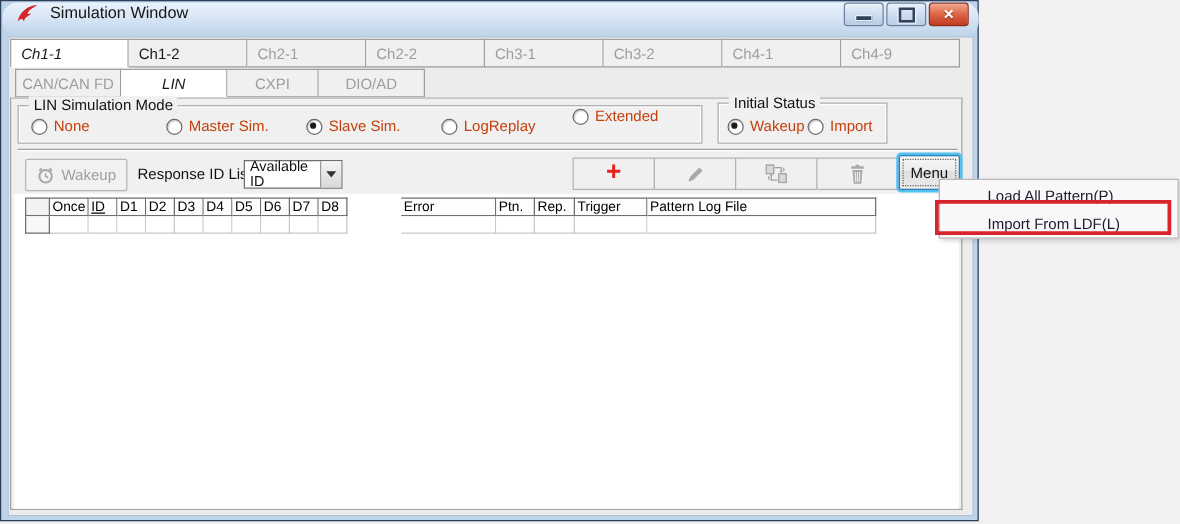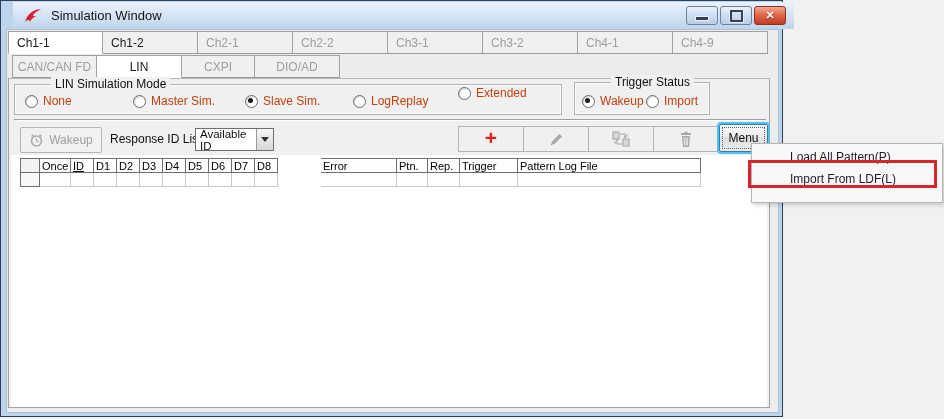--- a/index.html
+++ b/index.html
@@ -6,23 +6,23 @@
   body{
     width:944px;height:419px;position:relative;overflow:hidden;
     background:#f1f1f1;
     font-family:"Liberation Sans",sans-serif;
     -webkit-font-smoothing:antialiased;
   }
   .abs{position:absolute;box-sizing:border-box;}
 
   
   .window{left:0;top:0;width:783px;height:417px;border:1px solid #2f3f5a;background:#bdd5ec;}
-  .titlebar{left:12px;top:1px;width:781px;height:27px;
+  .titlebar{left:1px;top:1px;width:781px;height:27px;
     background:linear-gradient(#e9f2fc, #d3e2f3 55%, #bed3ea);
-    display:flex;align-items:center;padding:0 6px;}
+    display:flex;align-items:flex-start;padding:0 6px;border-radius:12px;}
   .title-logo{width:20px;height:18px;margin-left:4px;}
   .title-text{font-size:13px;color:#141414;margin-left:8px;}
   .caption-btns{margin-left:auto;display:flex;gap:2px;margin-right:2px;}
   .cap-btn{width:30px;height:17px;border:1px solid #70809a;border-radius:3px;
     background:linear-gradient(#eaf2fc,#cfdff2 45%,#b9cde6);
     display:flex;align-items:center;justify-content:center;font-size:10px;color:#33415a;cursor:default;}
   .cap-btn.close{background:linear-gradient(#f3a893,#e06a4b 45%,#c23b22);border-color:#8c3020;color:#fff;font-weight:bold;}
   .min-glyph{width:12px;height:3px;background:#33415a;border:1px solid #e9f1fa;margin-top:6px;}
   .max-glyph{width:9px;height:8px;border:2px solid #33415a;box-shadow:0 0 0 1px #e9f1fa;}
   .x-glyph{font-size:11px;font-weight:bold;text-shadow:0 1px 1px #7c2413;}
@@ -30,30 +30,30 @@
   .client{left:5px;top:28px;width:773px;height:384px;background:#ececec;border:1px solid #aebfd2;}
 
   
   .tabrow{display:flex;}
   .tabrow1{left:8px;top:31px;height:23px;}
   .tabrow2{left:12px;top:55px;height:23px;}
   .tab{box-sizing:border-box;background:#f0f0f0;border:1px solid #a0a0a0;border-left:none;
     font-size:12px;display:flex;align-items:center;padding-left:8px;color:#1a1a1a;border-bottom-color:#9a9a9a;}
   .tab:first-child{border-left:1px solid #a0a0a0;}
   .tab.t95{width:95px;}
-  .tab.active{background:#ffffff;border-bottom:1px solid #ffffff;}
+  .tab.active{background:#ffffff;border-bottom:1px solid #ffffff;font-style:italic;}
   .tab.disabled{color:#9d9d9d;}
   .tabrow2 .tab{justify-content:center;padding-left:0;}
 
   
   .pane{left:8px;top:78px;width:762px;height:330px;background:#f0f0f0;border:1px solid #a3a3a3;border-top:1px solid #b5b5b5;}
 
   
   .groupbox{border:1px solid #b0b0b0;box-shadow:inset 0 0 0 1px #fdfdfd;background:#f0f0f0;}
-  .gb-label{position:absolute;top:-8px;left:8px;background:#f0f0f0;padding:0 4px;font-size:12px;color:#111;margin-left:28px;}
+  .gb-label{position:absolute;top:-8px;left:8px;background:#f0f0f0;padding:0 4px;font-size:12px;color:#111;}
   .gb1{left:14px;top:84px;width:548px;height:31px;}
   .gb2{left:574px;top:82px;width:136px;height:33px;}
 
   .radio-item{position:absolute;display:flex;align-items:center;gap:5px;font-size:12px;color:#c2410c;}
   .radio{width:11px;height:11px;border:1px solid #6b6b6b;border-radius:50%;background:#fff;position:relative;flex:0 0 auto;
     box-shadow:inset 1px 1px 1px rgba(0,0,0,.18);}
   .radio.checked::after{content:"";position:absolute;left:2px;top:2px;width:5px;height:5px;border-radius:50%;background:#1c1c1c;}
 
   
   .etched{left:14px;top:119px;width:752px;height:2px;border-top:1px solid #a0a0a0;border-bottom:1px solid #fdfdfd;}
@@ -81,21 +81,21 @@
   .grid-head .cell{border:1px solid #6f6f6f;border-left:none;height:15px;background:#fdfdfd;
     font-size:11px;color:#000;display:flex;align-items:center;padding-left:2px;box-sizing:border-box;}
   .grid-head .cell:first-child{border-left:1px solid #6f6f6f;background:#f2f2f2;}
   .grid-body .cell{border:1px solid #c9c9c9;border-top:none;border-left:none;height:14px;background:#fff;box-sizing:border-box;}
   .grid-body .cell:first-child{border-left:1px solid #6f6f6f;border-right:1px solid #6f6f6f;border-bottom:1px solid #6f6f6f;background:#f8f8f8;}
   .c0{width:20px;}.c1{width:31px;}.c2{width:23px;text-decoration:underline;}
   .cd{width:23px;}
   .c11{width:76px;margin-left:43px;}.c12{width:31px;}.c13{width:32px;}.c14{width:58px;}.c15{width:183px;}
 
   
-  .ctx-menu{left:751px;top:143px;width:192px;height:60px;background:#f9f7f7;border:1px solid #b6b6b6;
+  .ctx-menu{left:751px;top:143px;width:192px;height:48px;background:#f9f7f7;border:1px solid #b6b6b6;
     box-shadow:2px 2px 4px rgba(0,0,0,.18);z-index:50;padding-top:2px;}
   .ctx-item{height:22px;display:flex;align-items:center;padding-left:38px;font-size:12px;color:#1c1c30;}
   .annotation{left:748px;top:160px;width:189px;height:28px;border:3px solid #d6252c;z-index:60;pointer-events:none;}
 </style>
 </head>
 <body>
 
 <div class="abs window">
 
   <div class="abs titlebar">
@@ -181,21 +181,21 @@
 <div class="abs radio-item" style="left:353px;top:94px">
   <span class="radio"></span>
     <span>LogReplay</span>
 </div>
 <div class="abs radio-item" style="left:458px;top:86px">
   <span class="radio"></span>
     <span>Extended</span>
 </div>
 
 <div class="abs groupbox gb2">
-  <span class="gb-label">Trigger Status</span>
+  <span class="gb-label">Initial Status</span>
 </div>
 <div class="abs radio-item" style="left:582px;top:94px">
   <span class="radio checked"></span>
     <span>Wakeup</span>
 </div>
 <div class="abs radio-item" style="left:646px;top:94px">
   <span class="radio"></span>
     <span>Import</span>
 </div>
 

